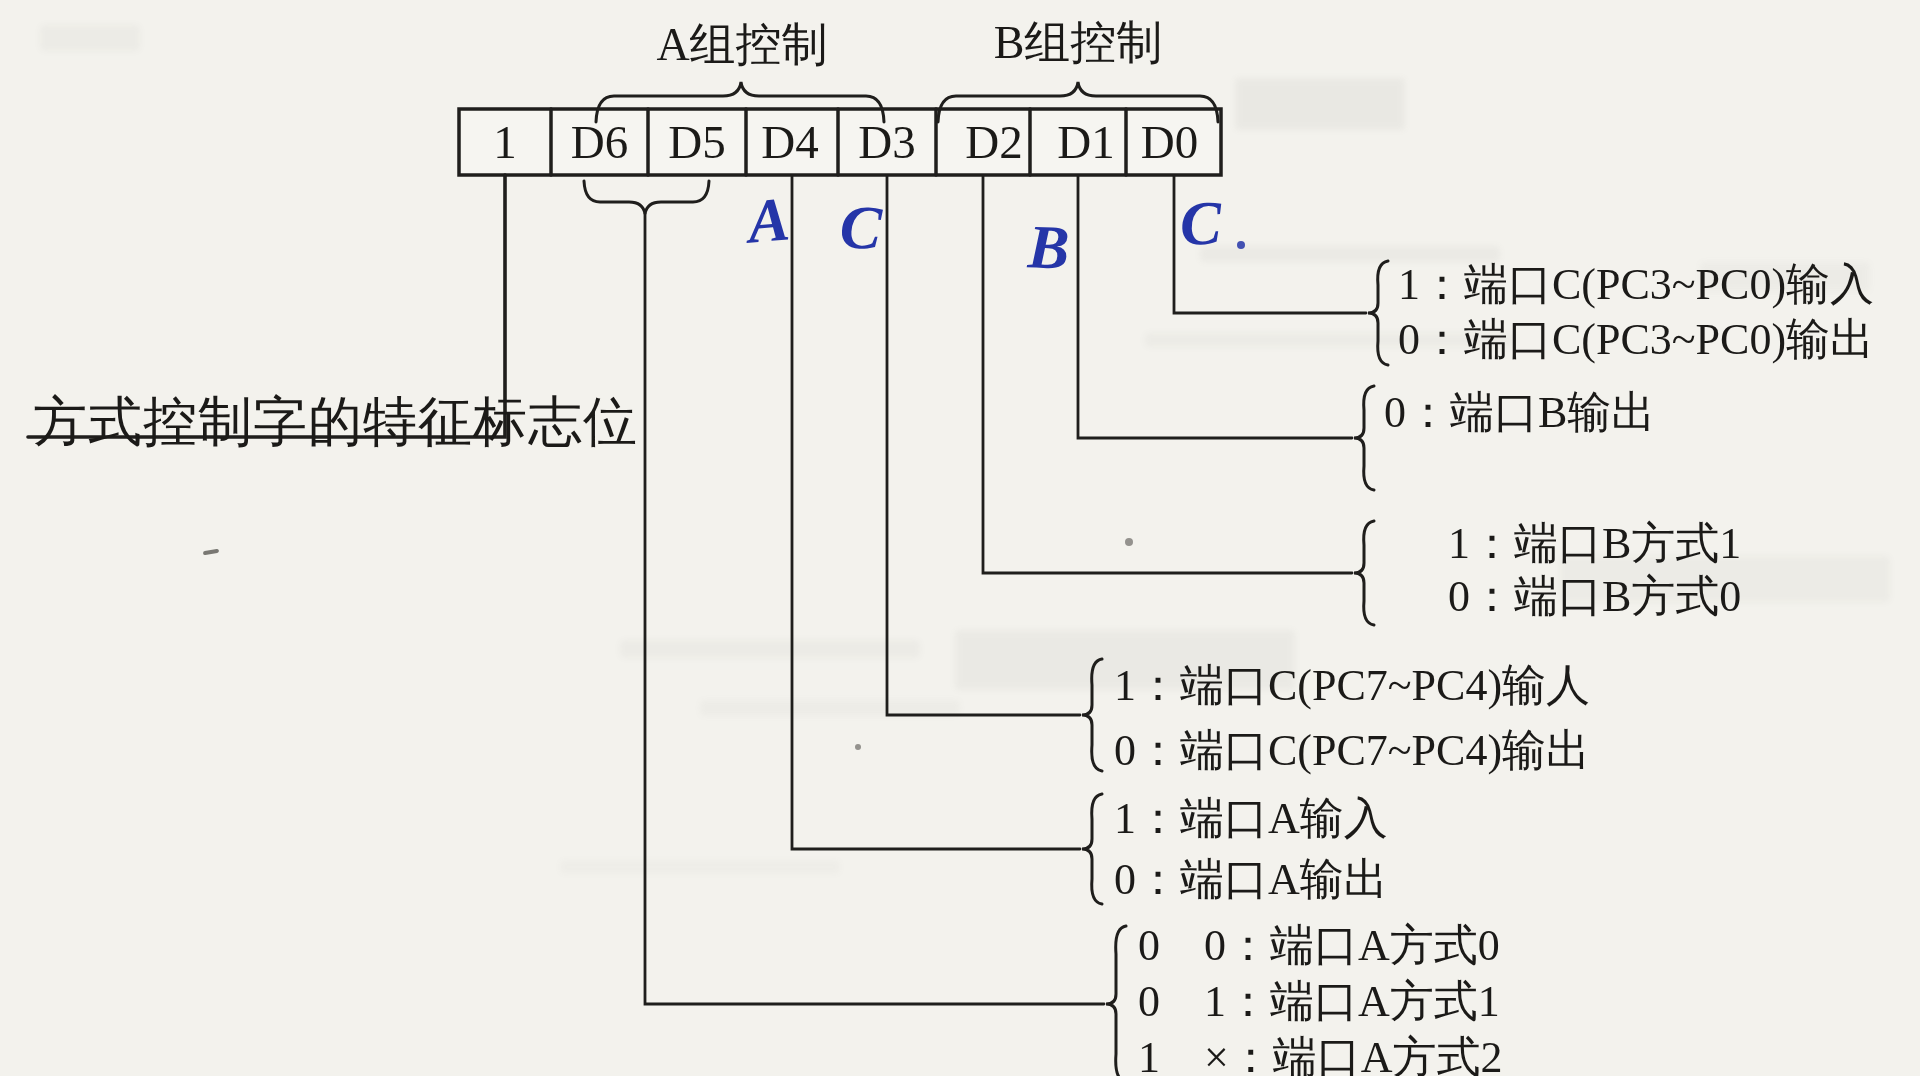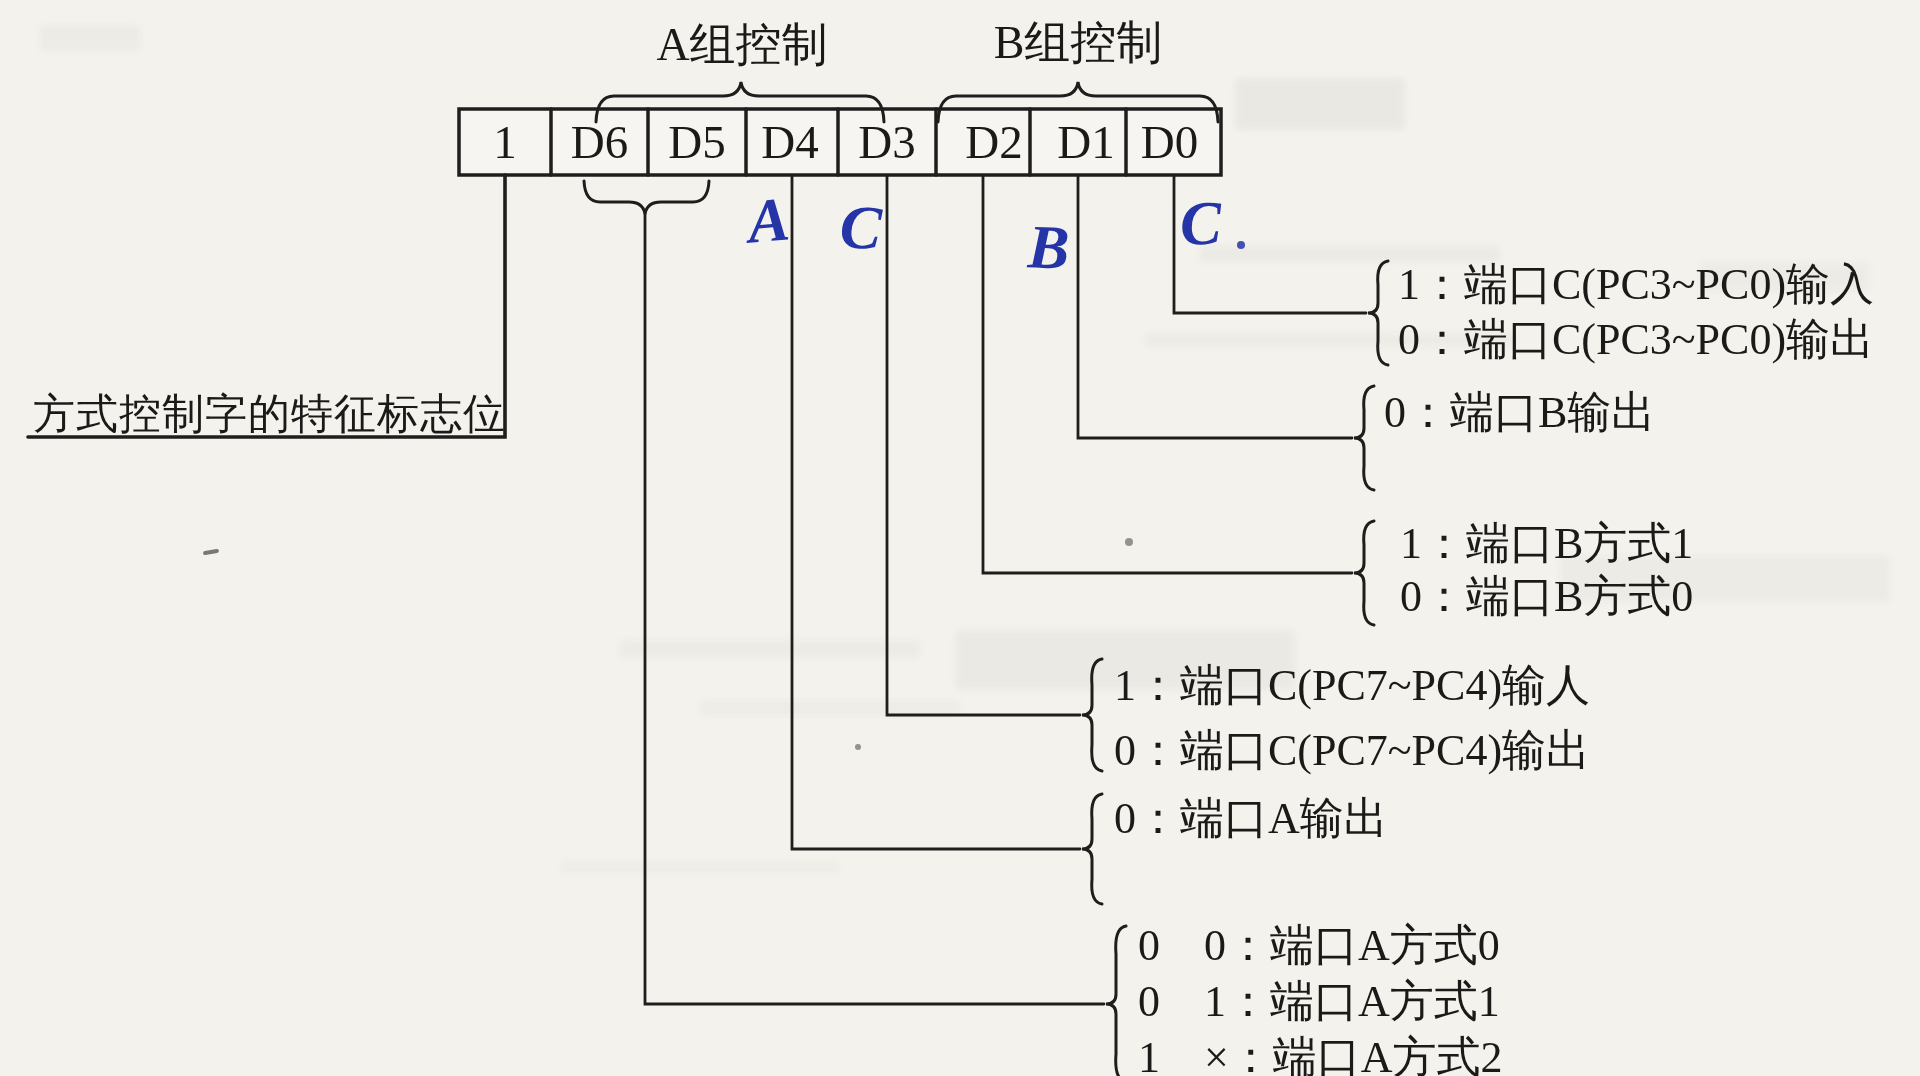--- a/index.html
+++ b/index.html
@@ -27,21 +27,21 @@
   
   .legend{position:absolute;z-index:3;font-size:44px;color:#1b1a18;}
   .legend div{white-space:nowrap;}
   .lh55 div{line-height:55px;} .lh56 div{line-height:56px;}
   .lh53 div{line-height:53px;} .lh65 div{line-height:65px;}
   .lh61 div{line-height:61px;}
 
   
   .flag-label{
     position:absolute;left:33px;top:386px;z-index:3;
-    font-size:42px;letter-spacing:1px;color:#1b1a18;white-space:nowrap;
+    font-size:54px;letter-spacing:1px;color:#1b1a18;white-space:nowrap;
   }
 
   
   .pen{
     position:absolute;z-index:4;
     font-size:62px;font-style:italic;font-weight:600;
     color:#2535a8;
   }
   .pen-dot{
     position:absolute;z-index:4;width:8px;height:8px;border-radius:50%;
@@ -136,29 +136,30 @@
 
   <div class="flag-label">方式控制字的特征标志位</div>
 
   <div class="legend lh55" style="left:1398px;top:257px;">
     <div>1：端口C(PC3~PC0)输入</div>
     <div>0：端口C(PC3~PC0)输出</div>
   </div>
   <div class="legend lh56" style="left:1384px;top:385px;">
     <div>0：端口B输出</div>
   </div>
-  <div class="legend lh53" style="left:1400px;top:517px;">
+  <div class="legend lh53" style="left:1448px;top:517px;">
     <div>1：端口B方式1</div>
     <div>0：端口B方式0</div>
   </div>
   <div class="legend lh65" style="left:1114px;top:653px;">
     <div>1：端口C(PC7~PC4)输人</div>
     <div>0：端口C(PC7~PC4)输出</div>
   </div>
   <div class="legend lh61" style="left:1114px;top:788px;">
+    <div>1：端口A输入</div>
     <div>0：端口A输出</div>
   </div>
   <div class="legend lh56" style="left:1138px;top:918px;">
     <div>0　0：端口A方式0</div>
     <div>0　1：端口A方式1</div>
     <div>1　×：端口A方式2</div>
   </div>
 
 </div>
 

